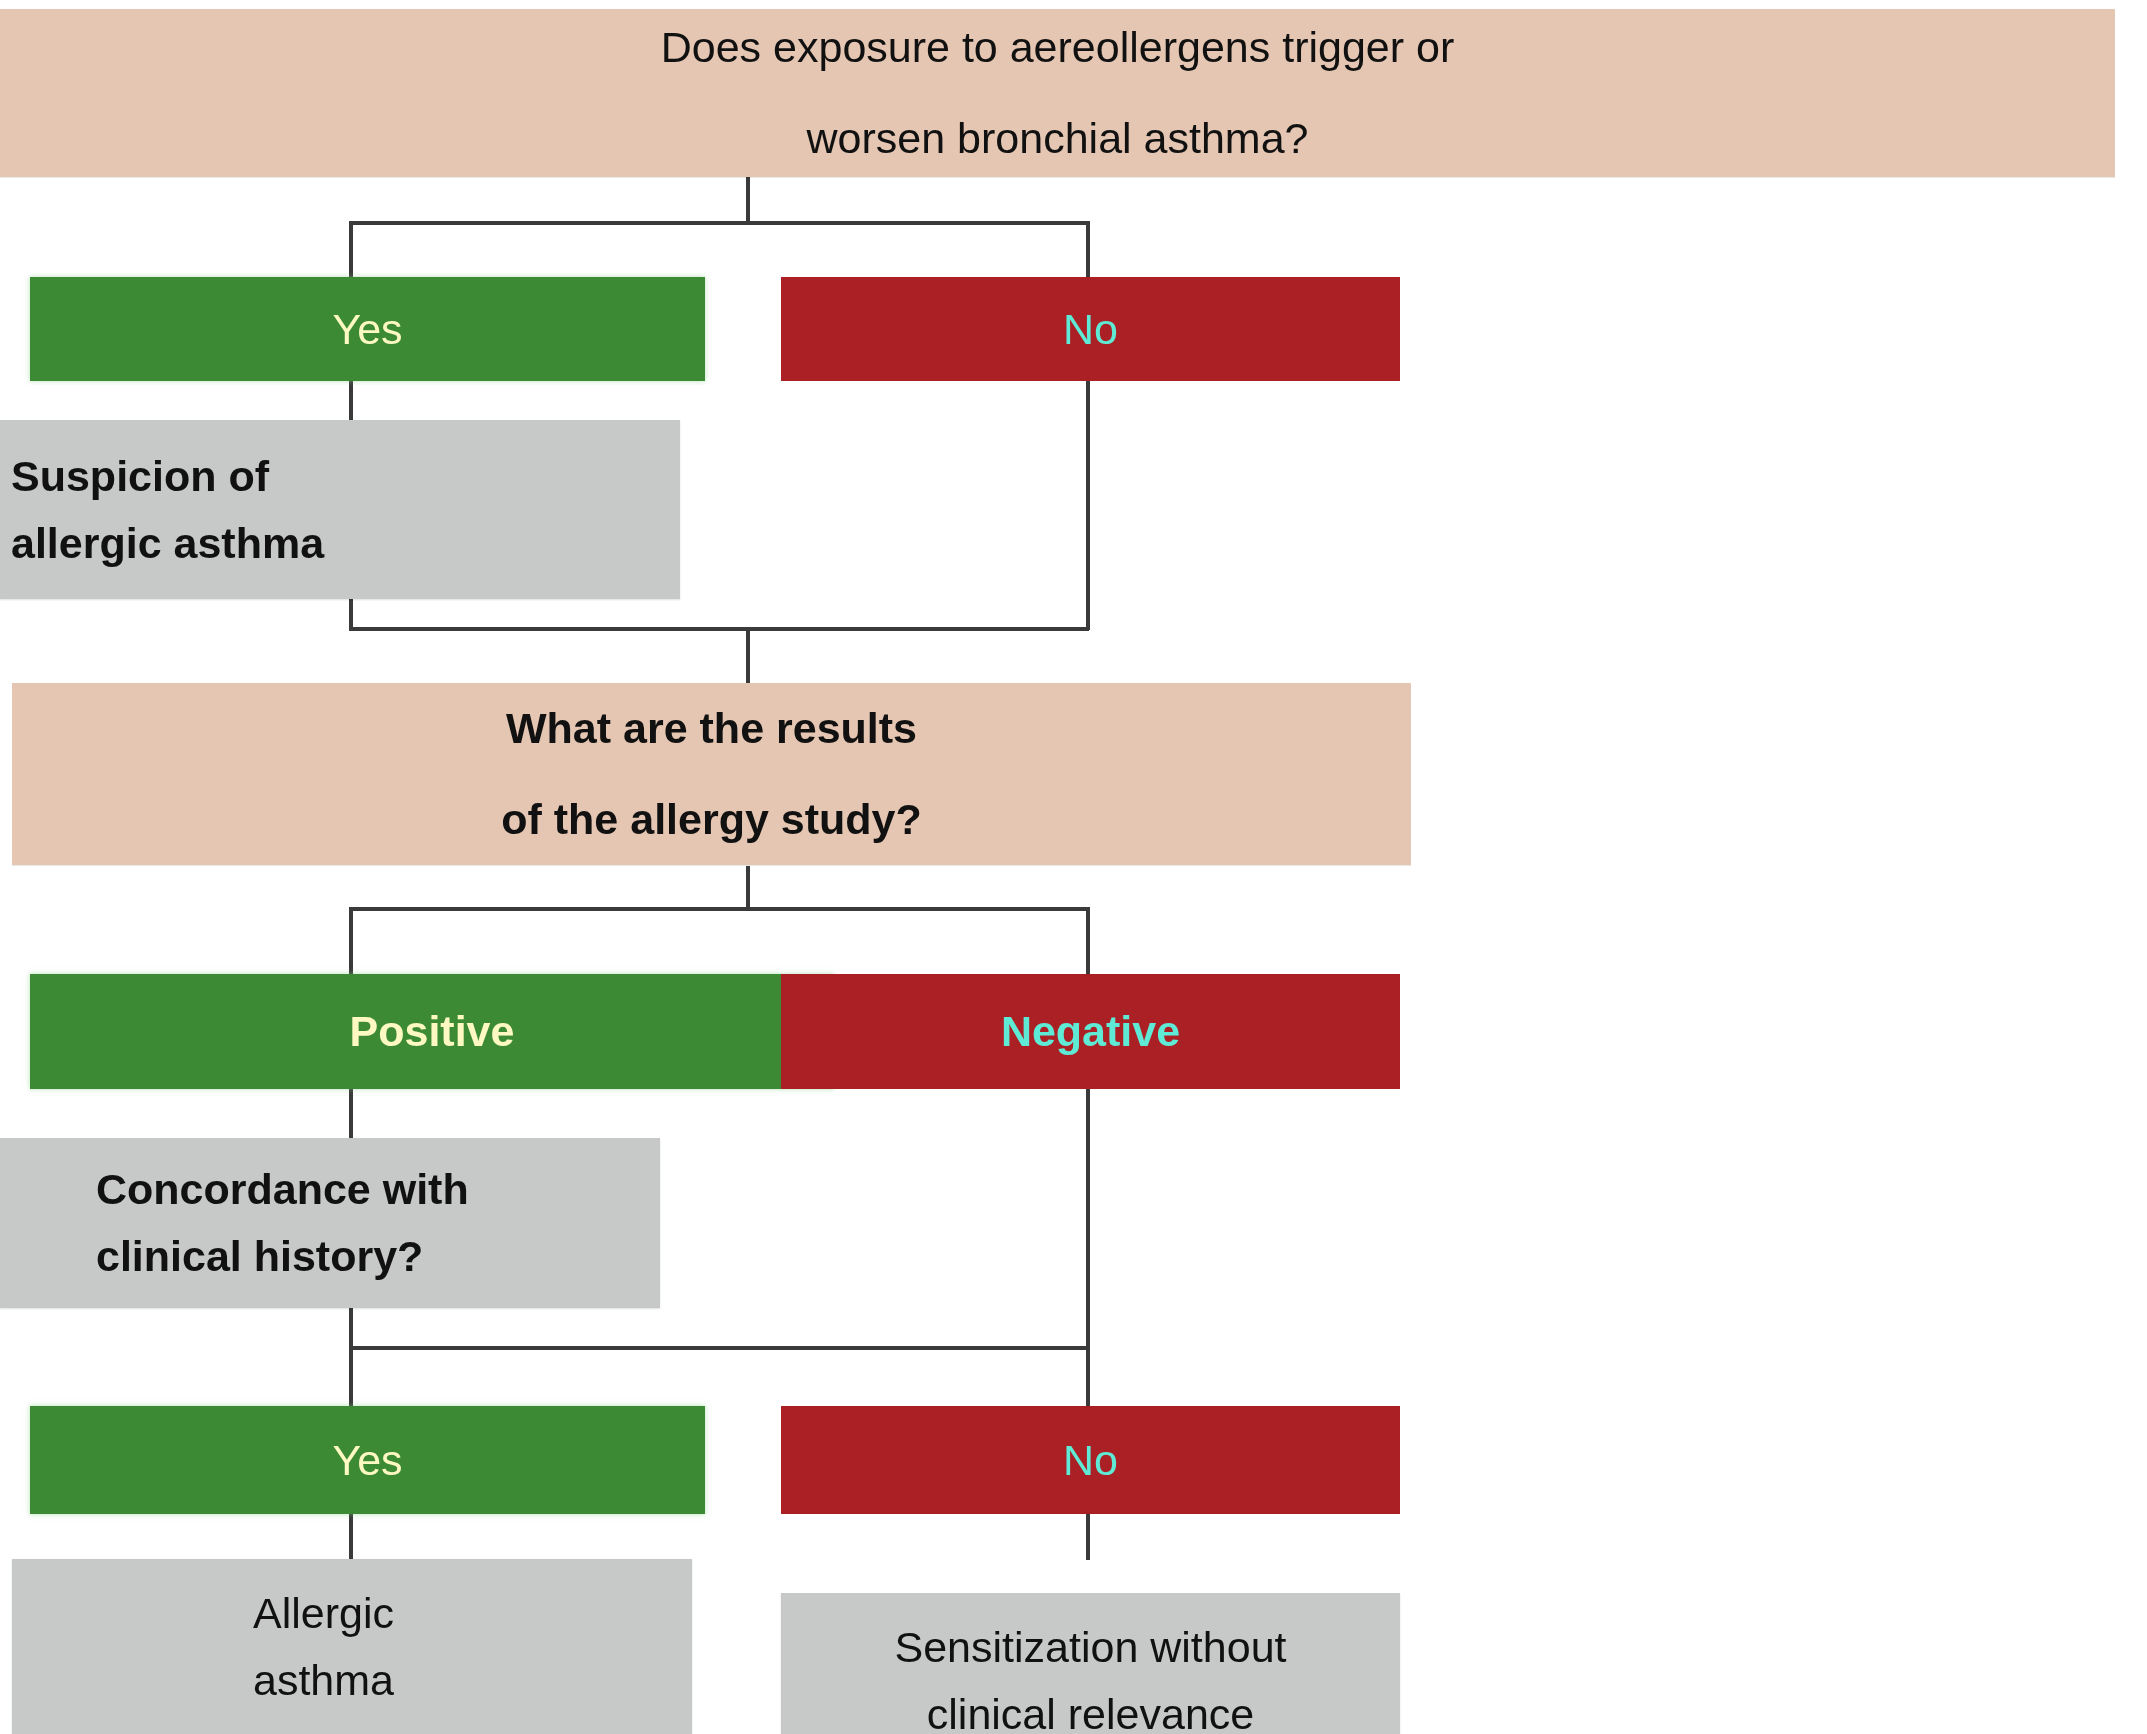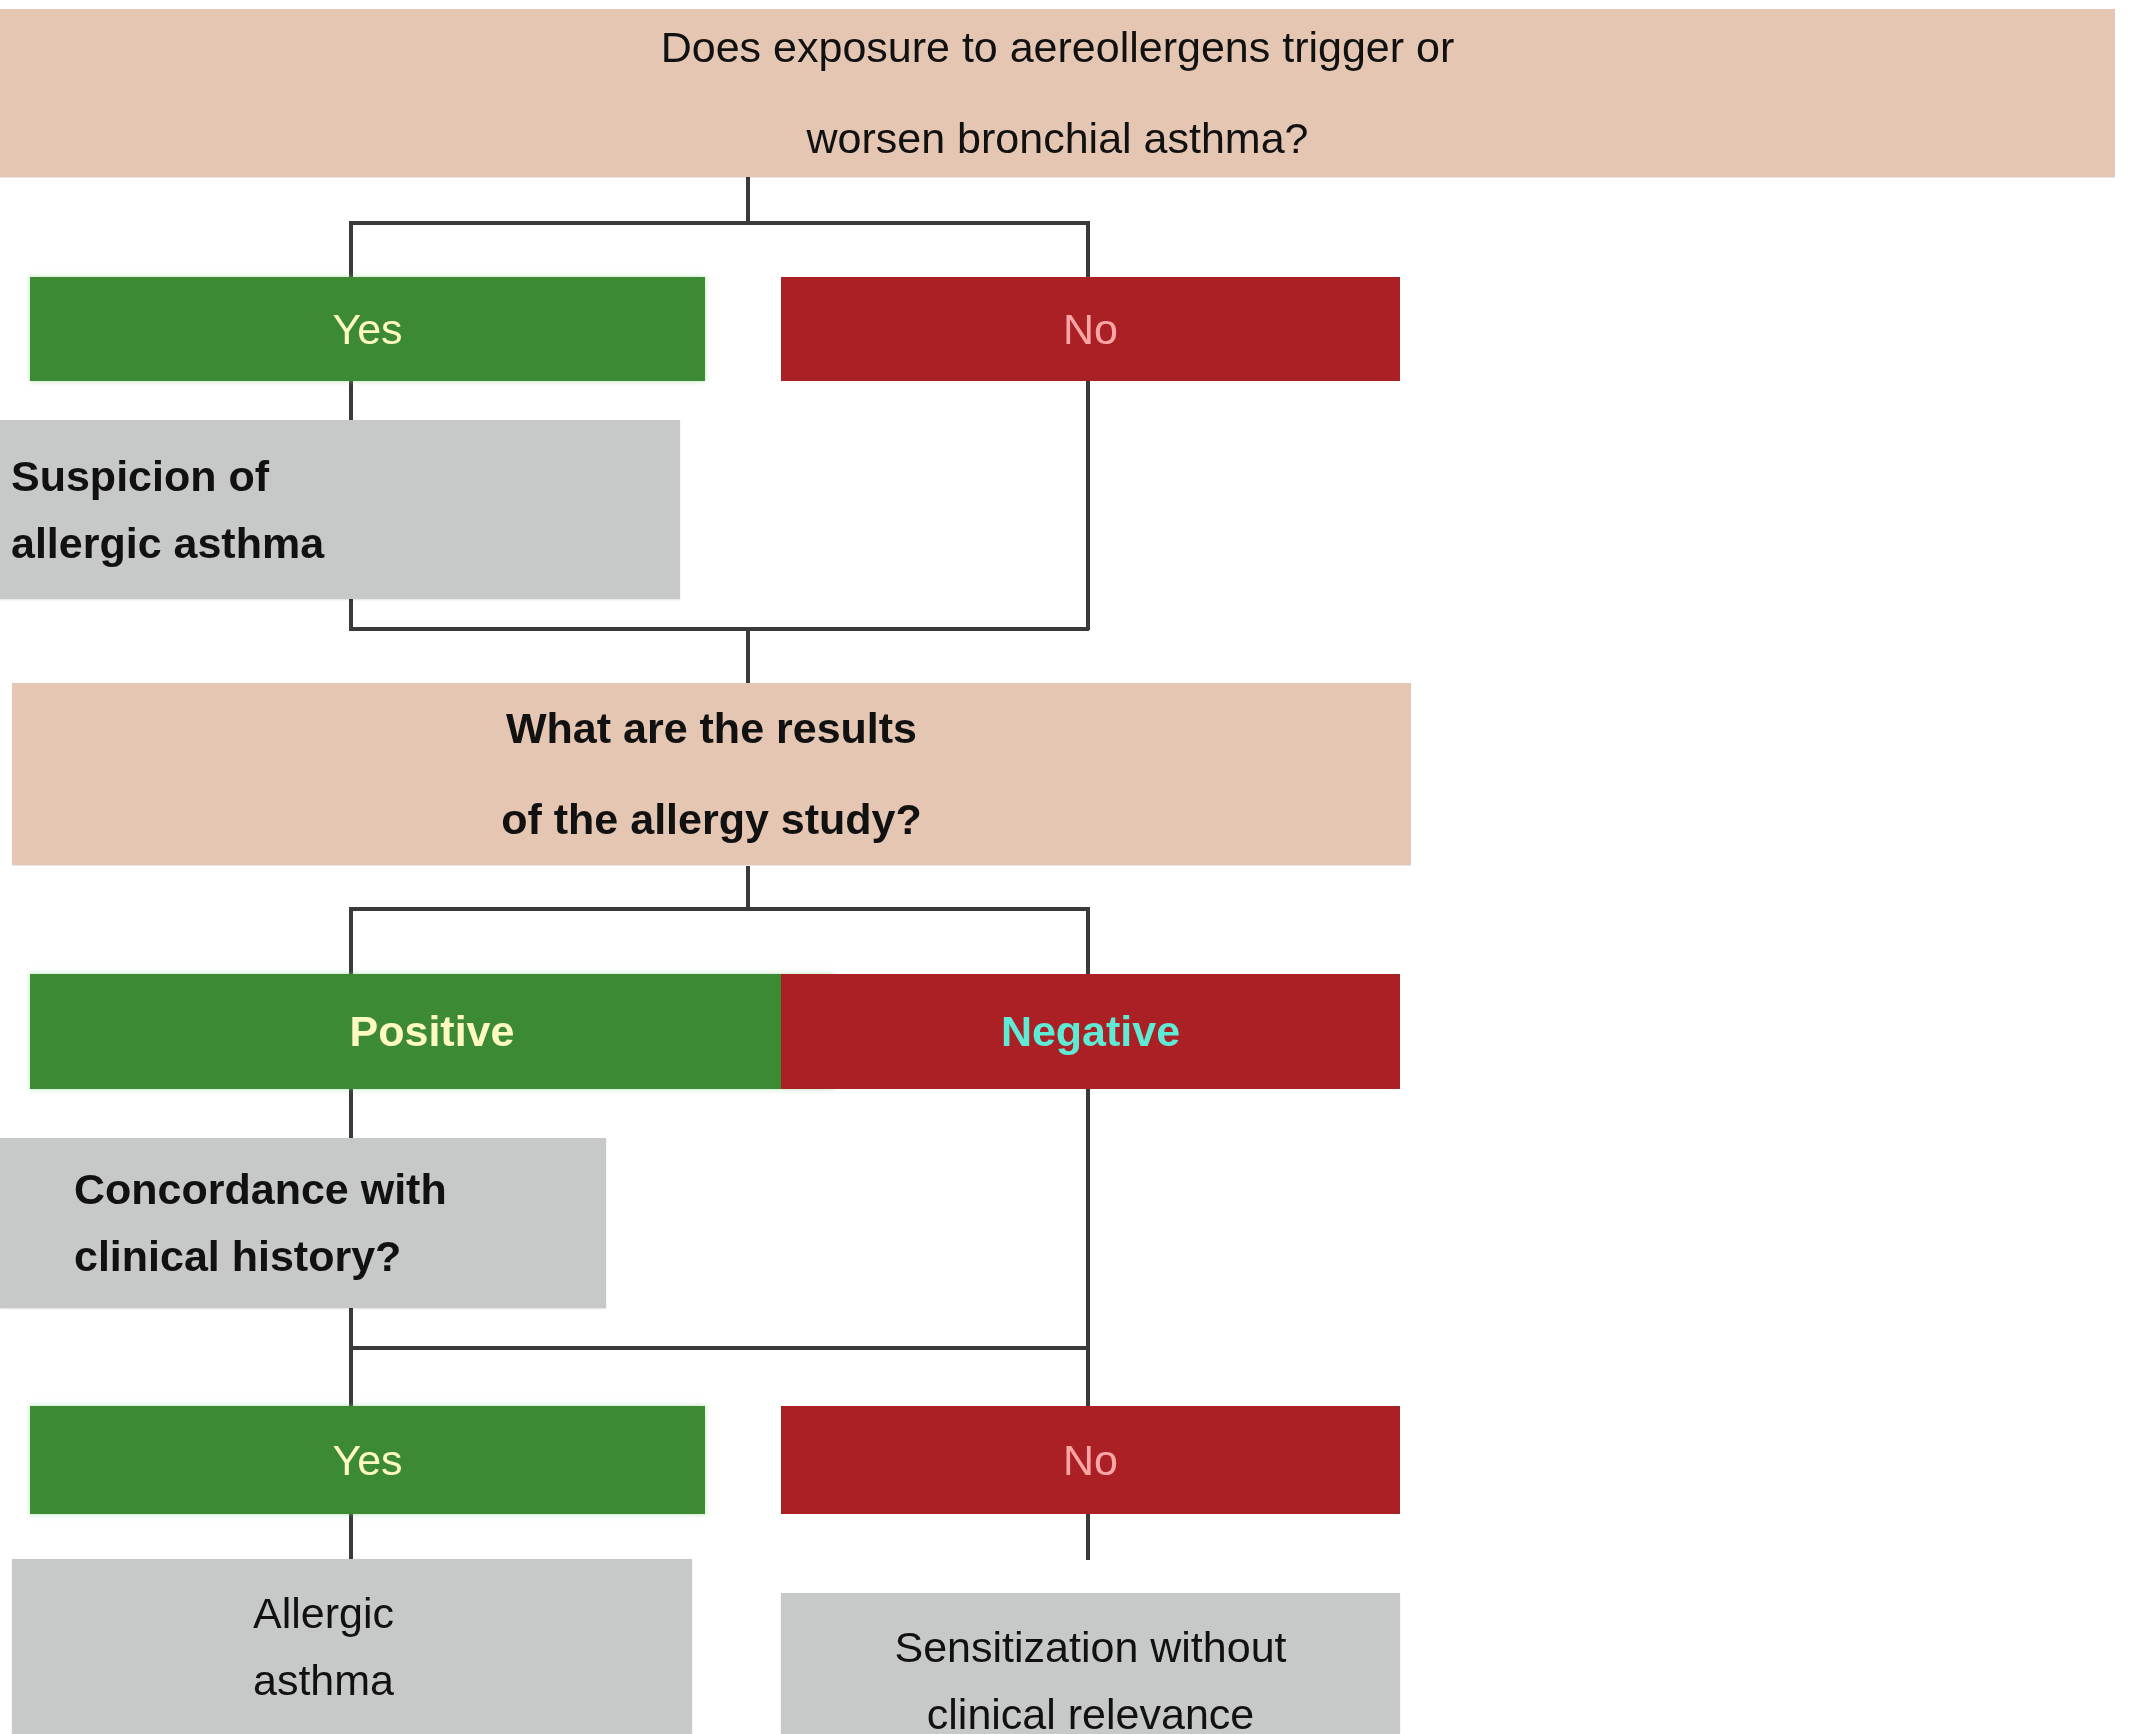--- a/index.html
+++ b/index.html
@@ -49,21 +49,21 @@
     font-size: 43px;
   }
   .choice.green {
     background: #3c8b34;
     color: #fef9c3;
     box-shadow: 0 0 5.1px rgba(120,200,120,0.55);
     margin-left: 30px;
   }
   .choice.red {
     background: #ab2025;
-    color: #fca5a5;
+    color: #5eead4;
   }
   .choice.green.bold, .choice.red.bold {
     font-weight: bold;
   }
   .choice.red.bold { color: #5eead4; }
   
   .outcome {
     background: #c7c9c8;
     color: #111111;
     font-size: 43px;
@@ -141,21 +141,21 @@
     <span class="line2">of the allergy study?</span>
   </div>
 
   <div class="node choice green bold" style="left:0px; top:974px; width:804px; height:115px;">
     <span class="line1">Positive</span>
   </div>
   <div class="node choice red bold" style="left:781px; top:974px; width:619px; height:115px;">
     <span class="line1">Negative</span>
   </div>
 
-  <div class="node outcome bold left-align" style="left:0px; top:1138px; width:606px; height:170px; padding-left:74px;">
+  <div class="node outcome bold left-align" style="left:0px; top:1138px; width:660px; height:170px; padding-left:96px;">
     <span class="line1">Concordance with</span>
     <span class="line2">clinical history?</span>
   </div>
 
   <div class="node choice green" style="left:0px; top:1406px; width:675px; height:108px;">
     <span class="line1">Yes</span>
   </div>
   <div class="node choice red" style="left:781px; top:1406px; width:619px; height:108px;">
     <span class="line1">No</span>
   </div>

